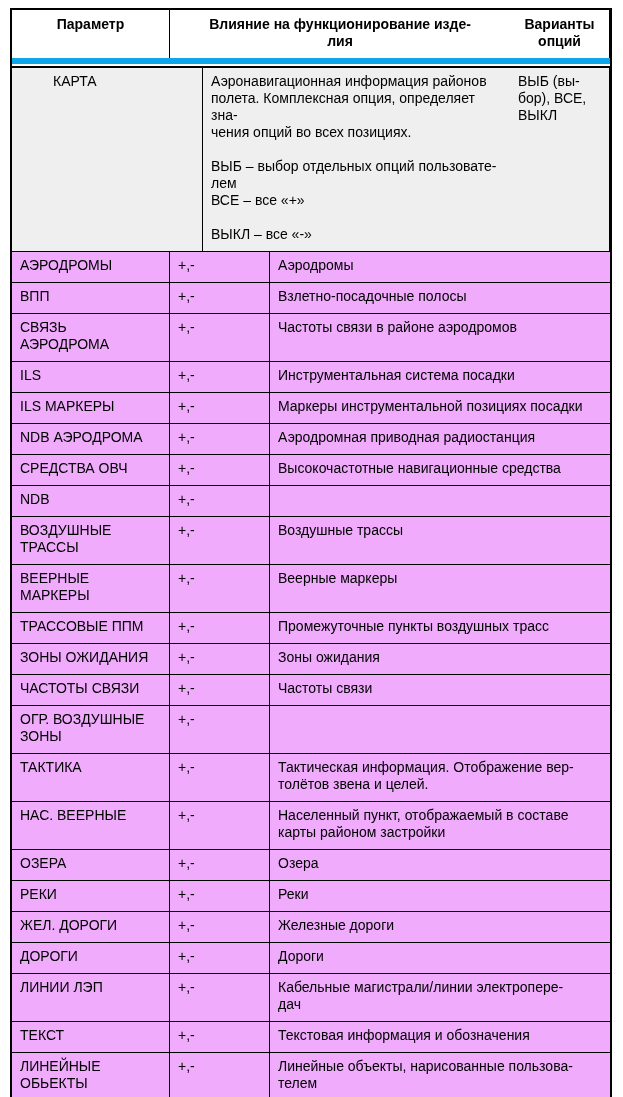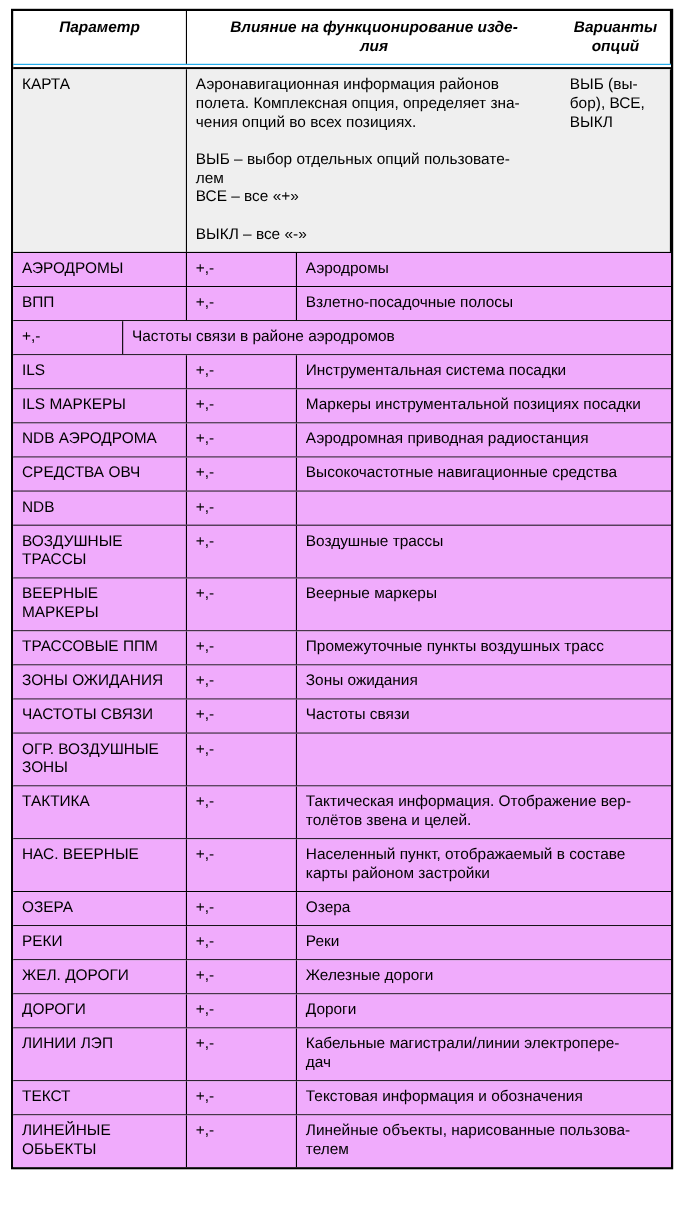--- a/index.html
+++ b/index.html
@@ -20,43 +20,43 @@
     position: absolute;
     left: 10px;
     top: 8px;
     width: 602px;
     border: 2px solid #000000;
     box-sizing: border-box;
     background: #ffffff;
   }
   .hrow {
     display: flex;
-    border-bottom: 1px solid #0ea5e9;
+    border-bottom: 6px solid #0ea5e9;
     font-weight: bold;
-    font-style: italic;
   }
   .hrow .cell {
     text-align: center;
     padding: 6px 6px 8px 6px;
     min-height: 34px;
   }
   .tbody {
     border-top: 2px solid #000000;
     margin-top: 2px; 
   }
   .trow {
     display: flex;
     border-bottom: 1px solid #000000;
     background: #f0abfc;
   }
   .trow:last-child {
     border-bottom: none;
   }
   .trow.hl {
     background: #efefef;
+    padding-left: 33px;
   }
   .cell {
     box-sizing: border-box;
     padding: 5px 8px 8px 8px;
     line-height: 17px;
     white-space: pre-line;
     overflow: hidden;
   }
   .c1 {
     width: 158px;
@@ -106,20 +106,22 @@
     <div class="cell c3 effect-cell">Аэродромы</div>
   </div>
 
   <div class="trow">
     <div class="cell c1">ВПП</div>
     <div class="cell c2">+,-</div>
     <div class="cell c3 effect-cell">Взлетно-посадочные полосы</div>
   </div>
 
   <div class="trow">
+    <div class="cell c1">СВЯЗЬ
+АЭРОДРОМА</div>
     <div class="cell c2">+,-</div>
     <div class="cell c3 effect-cell">Частоты связи в районе аэродромов</div>
   </div>
 
   <div class="trow">
     <div class="cell c1">ILS</div>
     <div class="cell c2">+,-</div>
     <div class="cell c3 effect-cell">Инструментальная система посадки</div>
   </div>
 

